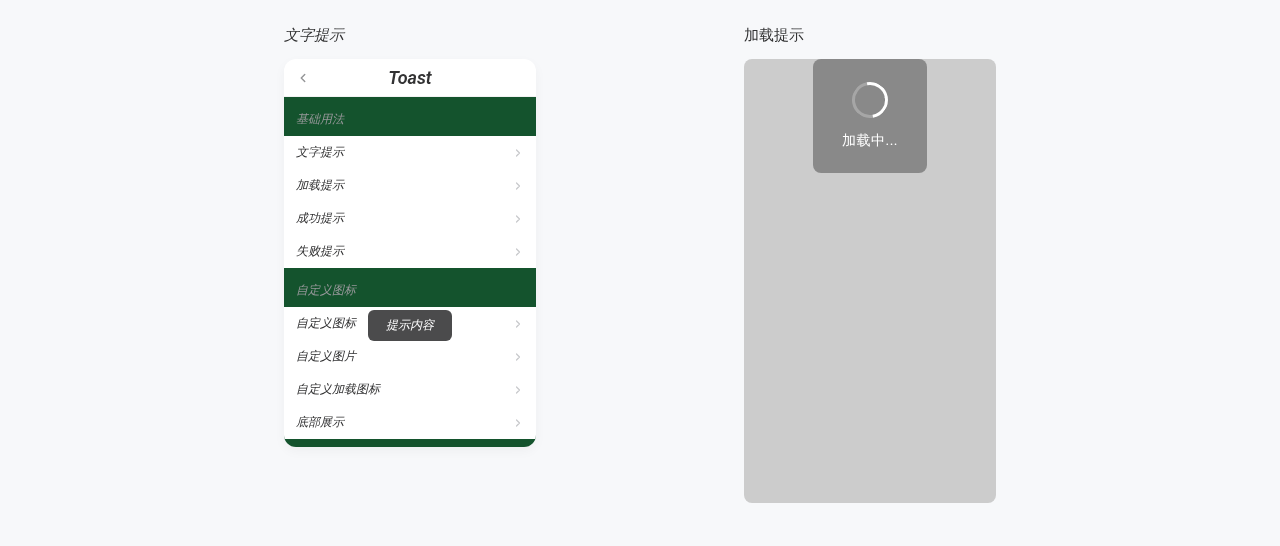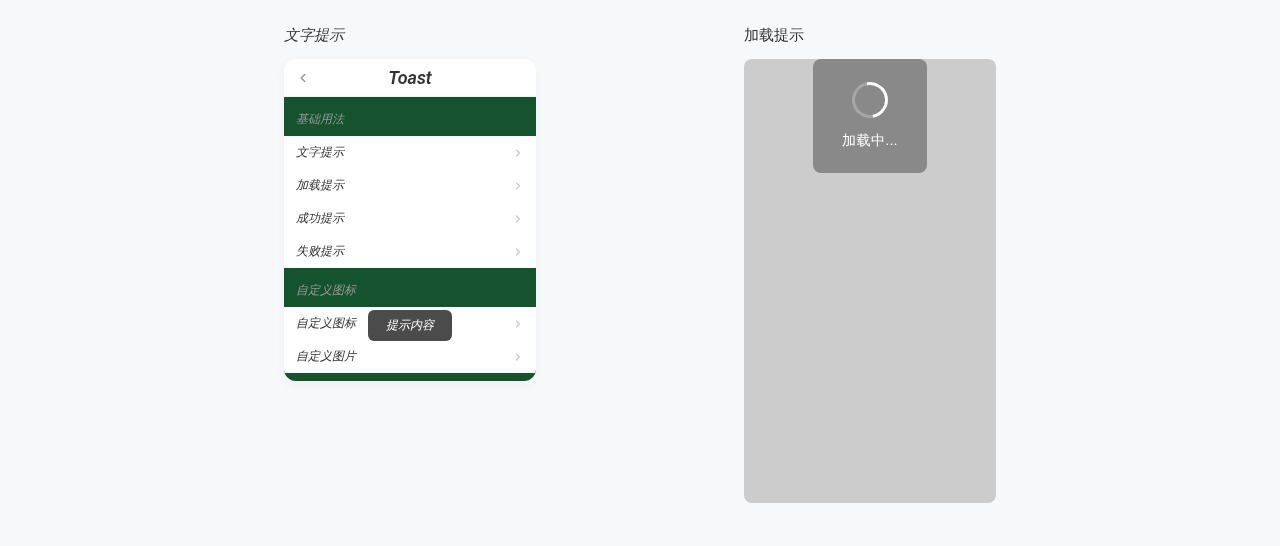--- a/index.html
+++ b/index.html
@@ -215,23 +215,39 @@
             </span>
         </div>
         <div class="cell">
           <span>自定义图片</span>
           <span class="chevron-right">
               <svg width="12" height="12" viewBox="0 0 24 24" fill="none" stroke="currentColor" stroke-width="2.5" stroke-linecap="round" stroke-linejoin="round">
                 <polyline points="9 18 15 12 9 6"></polyline>
               </svg>
             </span>
         </div>
+        <div class="cell">
+          <span>自定义加载图标</span>
+          <span class="chevron-right">
+              <svg width="12" height="12" viewBox="0 0 24 24" fill="none" stroke="currentColor" stroke-width="2.5" stroke-linecap="round" stroke-linejoin="round">
+                <polyline points="9 18 15 12 9 6"></polyline>
+              </svg>
+            </span>
+        </div>
       </div>
 
       <div class="cell-group">
+        <div class="cell">
+          <span>底部展示</span>
+          <span class="chevron-right">
+              <svg width="12" height="12" viewBox="0 0 24 24" fill="none" stroke="currentColor" stroke-width="2.5" stroke-linecap="round" stroke-linejoin="round">
+                <polyline points="9 18 15 12 9 6"></polyline>
+              </svg>
+            </span>
+        </div>
       </div>
 
       <div class="toast-popup">提示内容</div>
     </div>
   </div>
 </div>
 
 <div class="column column-right">
   <div class="section-title">加载提示</div>
   <div class="loading-panel">

